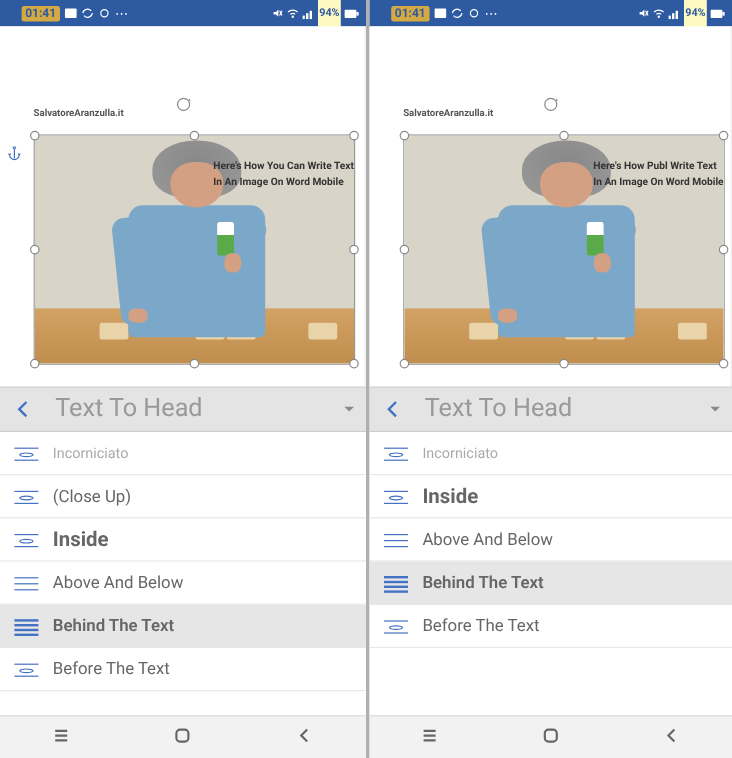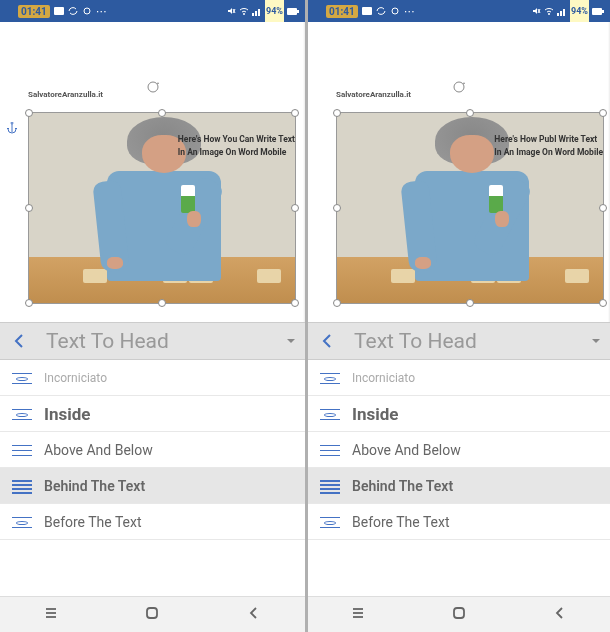--- a/index.html
+++ b/index.html
@@ -175,20 +175,28 @@
 
   <div class="options">
     <div class="option cut">
         <div class="o-icon ic-lines">
           <div class="l t"></div>
           <div class="sh"></div>
           <div class="l b"></div>
         </div>
         <span class="o-label">Incorniciato</span>
       </div>
+    <div class="option">
+        <div class="o-icon ic-lines">
+          <div class="l t"></div>
+          <div class="sh"></div>
+          <div class="l b"></div>
+        </div>
+        <span class="o-label">(Close Up)</span>
+      </div>
     <div class="option bold">
         <div class="o-icon ic-lines">
           <div class="l t"></div>
           <div class="sh"></div>
           <div class="l b"></div>
         </div>
         <span class="o-label">Inside</span>
       </div>
     <div class="option">
         <div class="o-icon ic-lines">

